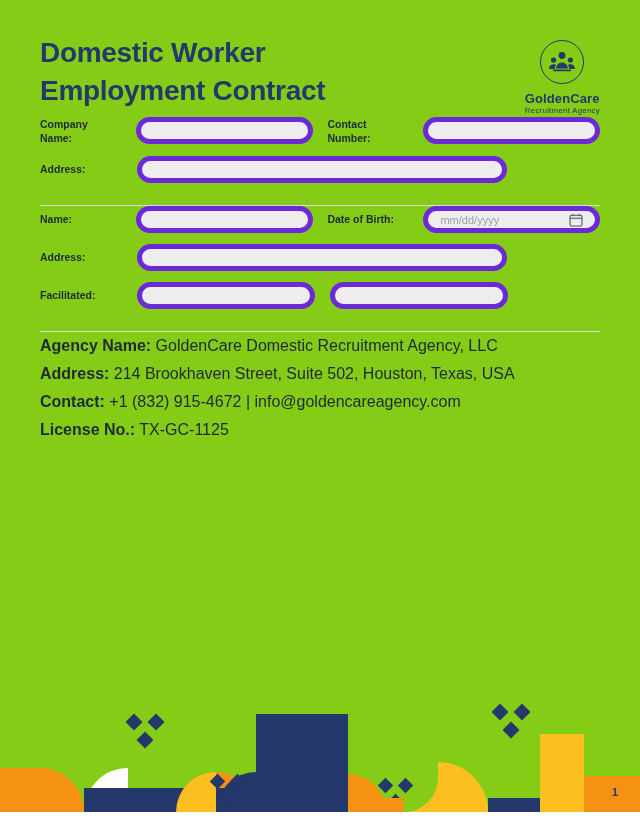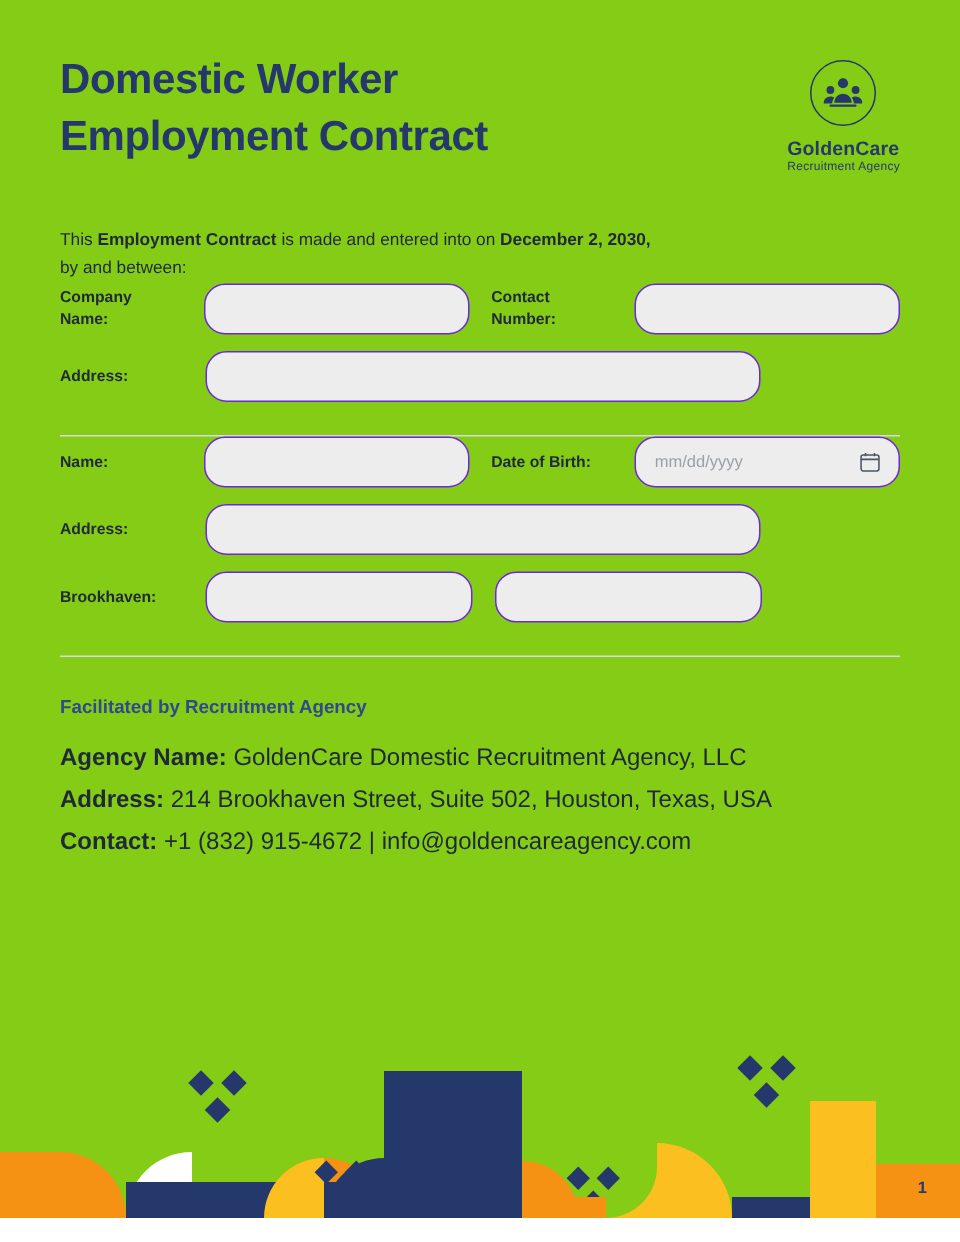--- a/index.html
+++ b/index.html
@@ -98,26 +98,26 @@
   .field-label {
     font-size: 10.5px;
     font-weight: bold;
     color: #1f2937;
     line-height: 1.35;
   }
   .label-w1 { width: 97px; }
   .label-w2 { width: 97px; padding-left: 0; }
   .input-pill {
     height: 27px;
-    border: 1px solid #6d28d9;
+    border: 5px solid #6d28d9;
     border-radius: 14px;
     background: #ededed;
     display: flex;
     align-items: center;
-    padding: 16px 12px;
+    padding: 0 12px;
     font-size: 11px;
     color: #9aa0a6;
   }
   .pill-short { width: 178px; }
   .pill-long { width: 370px; }
   .spacer-mid { width: 15px; }
   .date-pill {
     justify-content: space-between;
   }
   .cal-icon { flex: 0 0 auto; }
@@ -234,24 +234,20 @@
             <rect x="4" y="19.6" width="18" height="1.6" rx="0.8" fill="#24386b"></rect>
           </svg>
         </div>
         <div>
           <div class="logo-text-main">GoldenCare</div>
           <div class="logo-text-sub">Recruitment Agency</div>
         </div>
       </div>
     </div>
 
-    <div class="intro">
-      <span>This </span><b>Employment Contract</b><span> is made and entered into on </span><b>December 2, 2030,</b><br>
-      <span>by and between:</span>
-    </div>
 
 
     <div class="field-row">
       <div class="field-label label-w1">Company<br>Name:</div>
       <div class="input-pill pill-short"></div>
       <div class="spacer-mid"></div>
       <div class="field-label label-w2">Contact<br>Number:</div>
       <div class="input-pill pill-short"></div>
     </div>
 
@@ -278,32 +274,32 @@
         </svg>
       </div>
     </div>
 
     <div class="field-row">
       <div class="field-label label-w1">Address:</div>
       <div class="input-pill pill-long"></div>
     </div>
 
     <div class="field-row">
-      <div class="field-label label-w1">Brookhaven:</div>
+      <div class="field-label label-w1">Facilitated:</div>
       <div class="input-pill pill-short"></div>
       <div class="spacer-mid"></div>
       <div class="input-pill pill-short"></div>
     </div>
 
     <div class="divider"></div>
 
-    <div class="section-title">Facilitated by Recruitment Agency</div>
 
     <div class="agency-list">
       <div><b>Agency Name:</b><span> GoldenCare Domestic Recruitment Agency, LLC</span></div>
       <div><b>Address:</b><span> 214 Brookhaven Street, Suite 502, Houston, Texas, USA</span></div>
       <div><b>Contact:</b><span> +1 (832) 915-4672 | info@goldencareagency.com</span></div>
+      <div><b>License No.:</b><span> TX-GC-1125</span></div>
     </div>
 
   </div>
 
   <div class="page-num">1</div>
 </div>
 
 </body></html>

